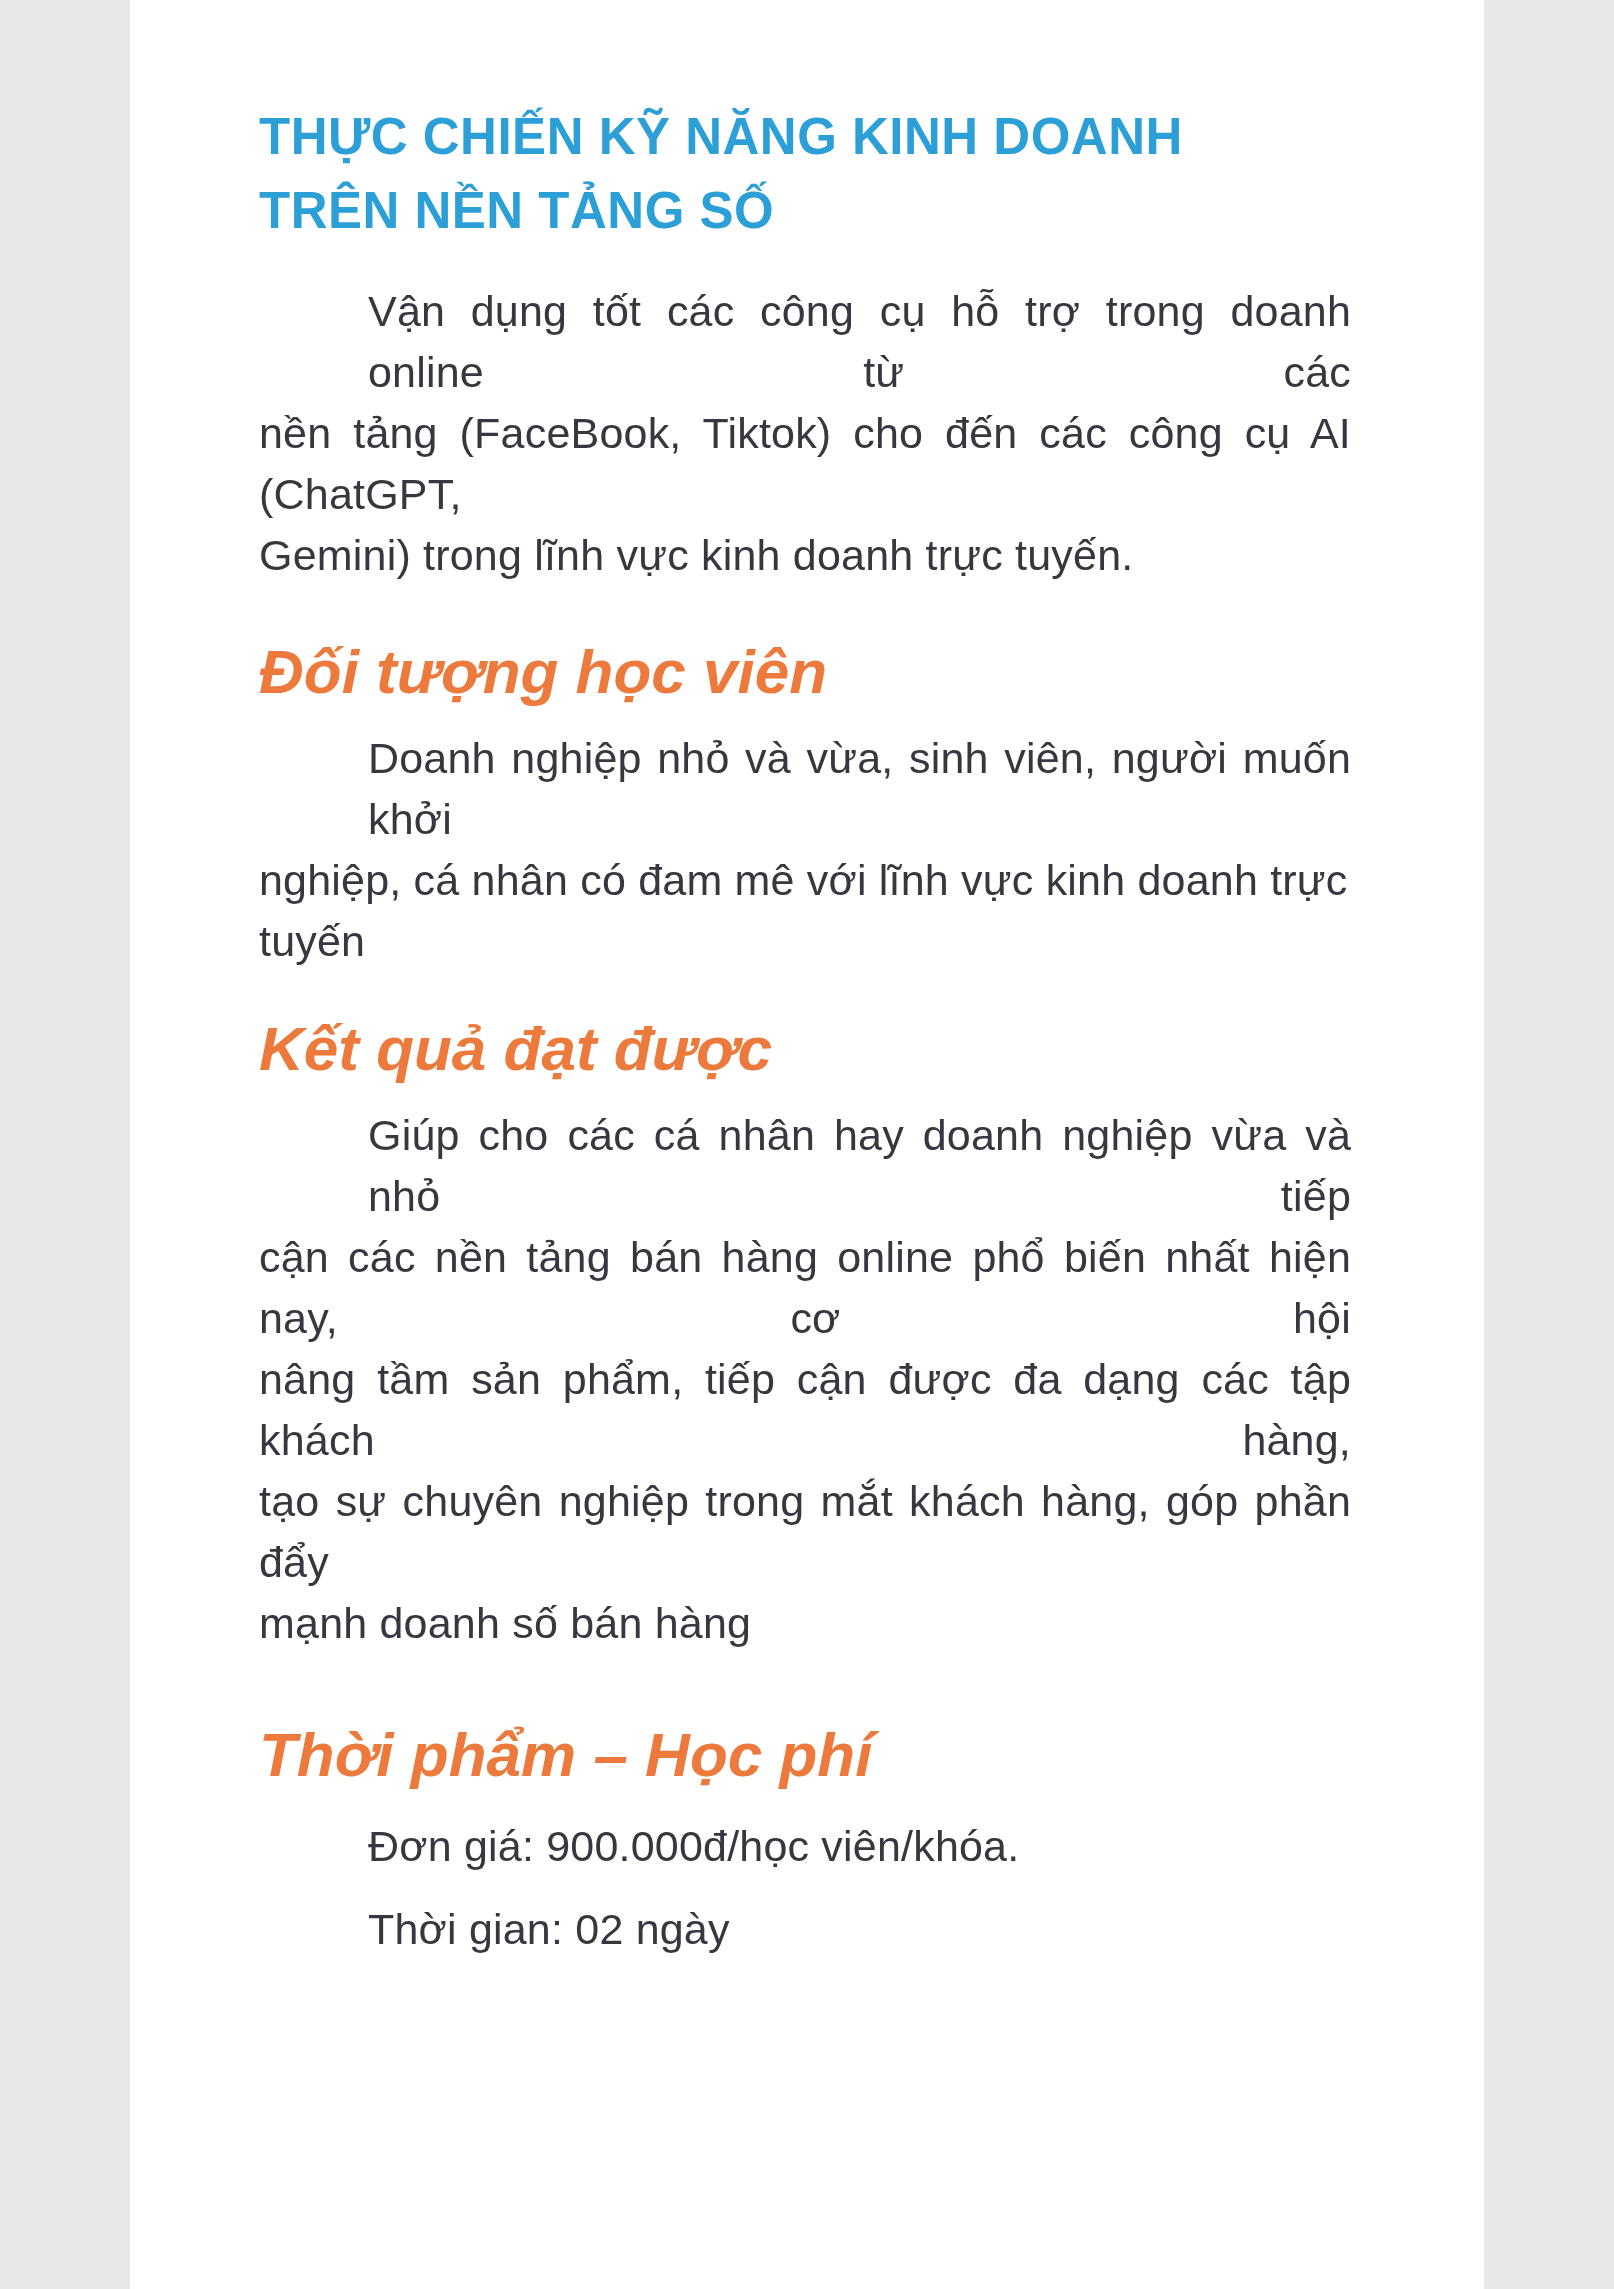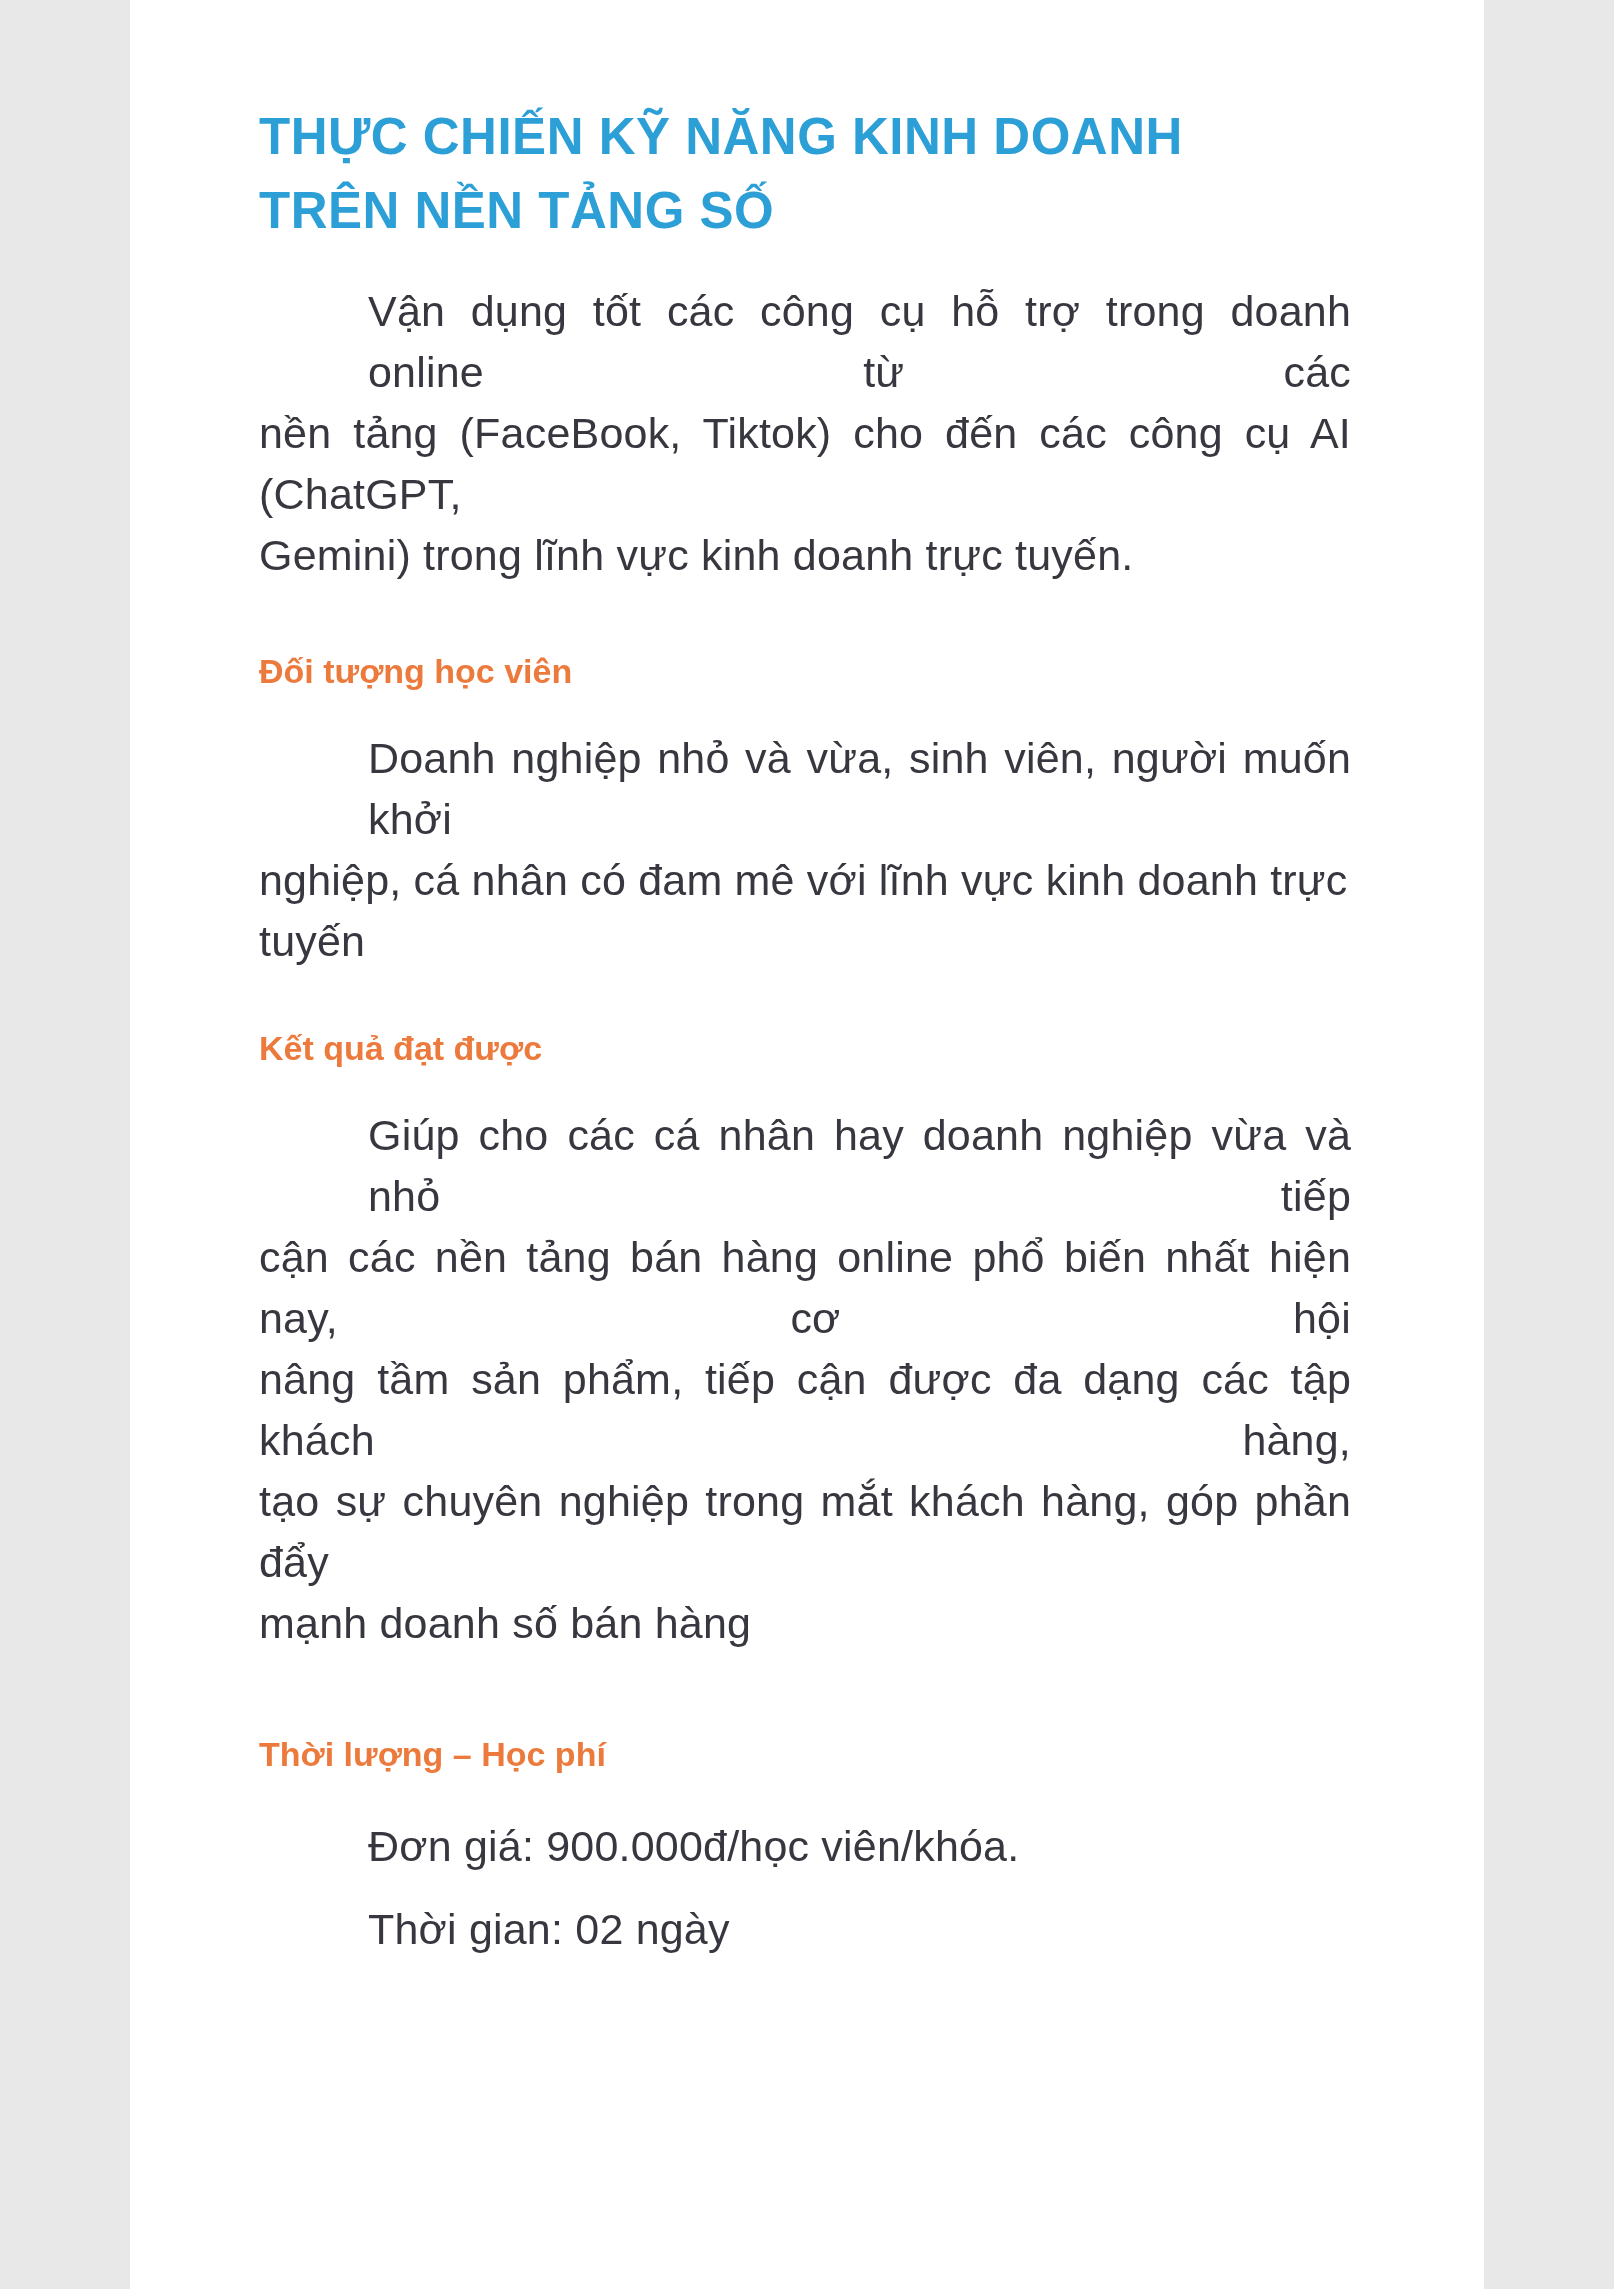--- a/index.html
+++ b/index.html
@@ -35,24 +35,25 @@
     letter-spacing: 0.2px;
   }
   .jline {
     text-align: justify;
     text-align-last: justify;
   }
   .indent { padding-left: 109px; }
   .intro { margin-top: 33px; }
   .section-heading {
     margin: 0;
-    font-size: 34px;
+    font-size: 62px;
     line-height: 57px;
     font-weight: bold;
     color: var(--heading-color, #EC7A3C);
+    font-style: italic;
   }
   .sh-audience { margin-top: 57px; }
   .sh-results  { margin-top: 48px; }
   .sh-pricing  { margin-top: 72px; }
   .para-audience { margin-top: 28px; }
   .para-results  { margin-top: 28px; }
   .fee-block { margin-top: 33px; }
   .fee-line { margin-top: 12px; }
   .fee-line + .fee-line { margin-top: 22px; }
 </style>
@@ -83,21 +84,21 @@
     <h2 class="section-heading sh-results">Kết quả đạt được</h2>
 
     <div class="para para-results">
       <div class="line jline indent">Giúp cho các cá nhân hay doanh nghiệp vừa và nhỏ tiếp</div>
       <div class="line jline">cận các nền tảng bán hàng online phổ biến nhất hiện nay, cơ hội</div>
       <div class="line jline">nâng tầm sản phẩm, tiếp cận được đa dạng các tập khách hàng,</div>
       <div class="line jline">tạo sự chuyên nghiệp trong mắt khách hàng, góp phần đẩy</div>
       <div class="line">mạnh doanh số bán hàng</div>
     </div>
 
-    <h2 class="section-heading sh-pricing">Thời lượng – Học phí</h2>
+    <h2 class="section-heading sh-pricing">Thời phẩm – Học phí</h2>
 
     <div class="fee-block">
       <div class="line indent fee-line">Đơn giá: 900.000đ/học viên/khóa.</div>
       <div class="line indent fee-line">Thời gian: 02 ngày</div>
     </div>
 
   </div>
 </main>
 
 

